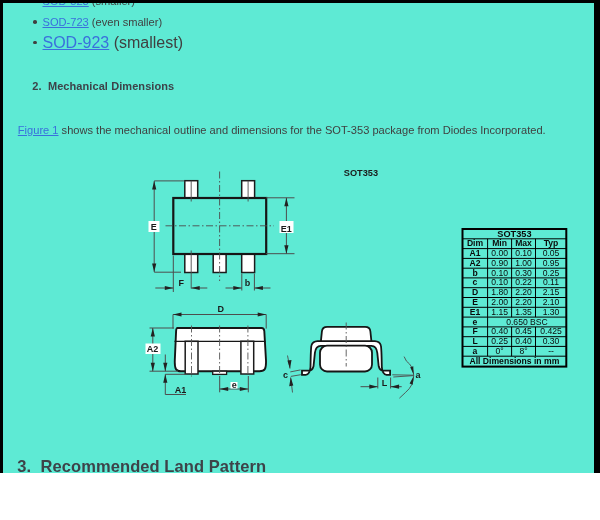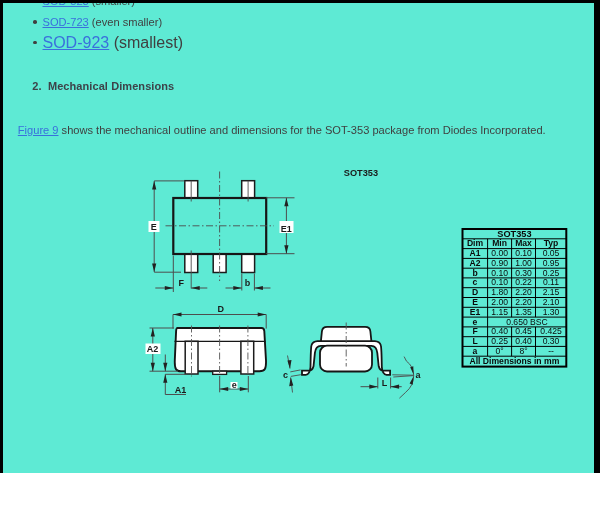--- a/index.html
+++ b/index.html
@@ -19,21 +19,21 @@
 <div class="t" style="left:42.5px;top:16.7px;font-size:11.1px;line-height:11px;color:#404040;"><a class="lnk" href="#">SOD-723</a> (even smaller)</div>
 
 <div style="position:absolute;left:33.2px;top:20.1px;width:3.6px;height:3.6px;border-radius:50%;background:#404040;"></div>
 
 <div class="t" style="left:42.5px;top:37.3px;font-size:16px;line-height:11px;color:#404040;"><a class="lnk" href="#">SOD-923</a> (smallest)</div>
 
 <div style="position:absolute;left:33.2px;top:40.7px;width:3.6px;height:3.6px;border-radius:50%;background:#404040;"></div>
 
 <div class="t" style="left:17.3px;top:77.9px;font-size:11px;line-height:16.5px;font-weight:bold;letter-spacing:.08px;color:#3d4349;margin-left:15px;">2.&nbsp; Mechanical Dimensions</div>
 
-<div class="t" style="left:17.8px;top:124.5px;font-size:11.1px;line-height:11px;color:#404040;"><a class="lnk" href="#">Figure 9</a> shows the mechanical outline and dimensions for the SOT-353 package from Diodes Incorporated.</div>
+<div class="t" style="left:17.8px;top:124.5px;font-size:11.1px;line-height:11px;color:#404040;"><a class="lnk" href="#">Figure 1</a> shows the mechanical outline and dimensions for the SOT-353 package from Diodes Incorporated.</div>
 
 <svg width="600" height="520" viewBox="0 0 600 520" style="position:absolute;left:0;top:0;font-family:'Liberation Sans',sans-serif;" fill="none" stroke-linecap="butt">
 
 <text x="343.8" y="176.2" font-size="9.2" font-weight="bold" fill="#1a1a1a" stroke="none">SOT353</text>
 
 <g stroke="#1c1c1c" stroke-width="1.5" fill="#fff">
 <rect x="184.8" y="180.7" width="12.9" height="17.3"></rect>
 <rect x="241.7" y="180.7" width="12.9" height="17.3"></rect>
 <rect x="184.8" y="254" width="12.9" height="18.5"></rect>
 <rect x="213.2" y="254" width="12.9" height="18.5"></rect>
@@ -244,20 +244,21 @@
 <text x="499.6" y="344">0.25</text>
         <text x="523.5" y="344">0.40</text>
         <text x="551" y="344">0.30</text>
 <text x="499.6" y="353.8">0°</text>
         <text x="523.5" y="353.8">8°</text>
         <text x="551" y="353.8">--</text>
 </g>
 </svg>
 
 
+<div class="t" style="left:17.3px;top:457.7px;font-size:16.5px;line-height:16.5px;font-weight:bold;letter-spacing:.08px;color:#3d4349;">3.&nbsp; Recommended Land Pattern</div>
 
 
 <div style="position:absolute;left:0;top:0;width:600px;height:2.6px;background:#000;"></div>
 
 <div style="position:absolute;left:0;top:0;width:2.6px;height:516px;background:#000;"></div>
 
 <div style="position:absolute;left:594.4px;top:0;width:5.6px;height:520px;background:#000;"></div>
 
 <div style="position:absolute;left:0;top:514px;width:600px;height:6px;background:#000;box-shadow:0 -1.5px 1.5px rgba(0,0,0,.45);"></div>
 

